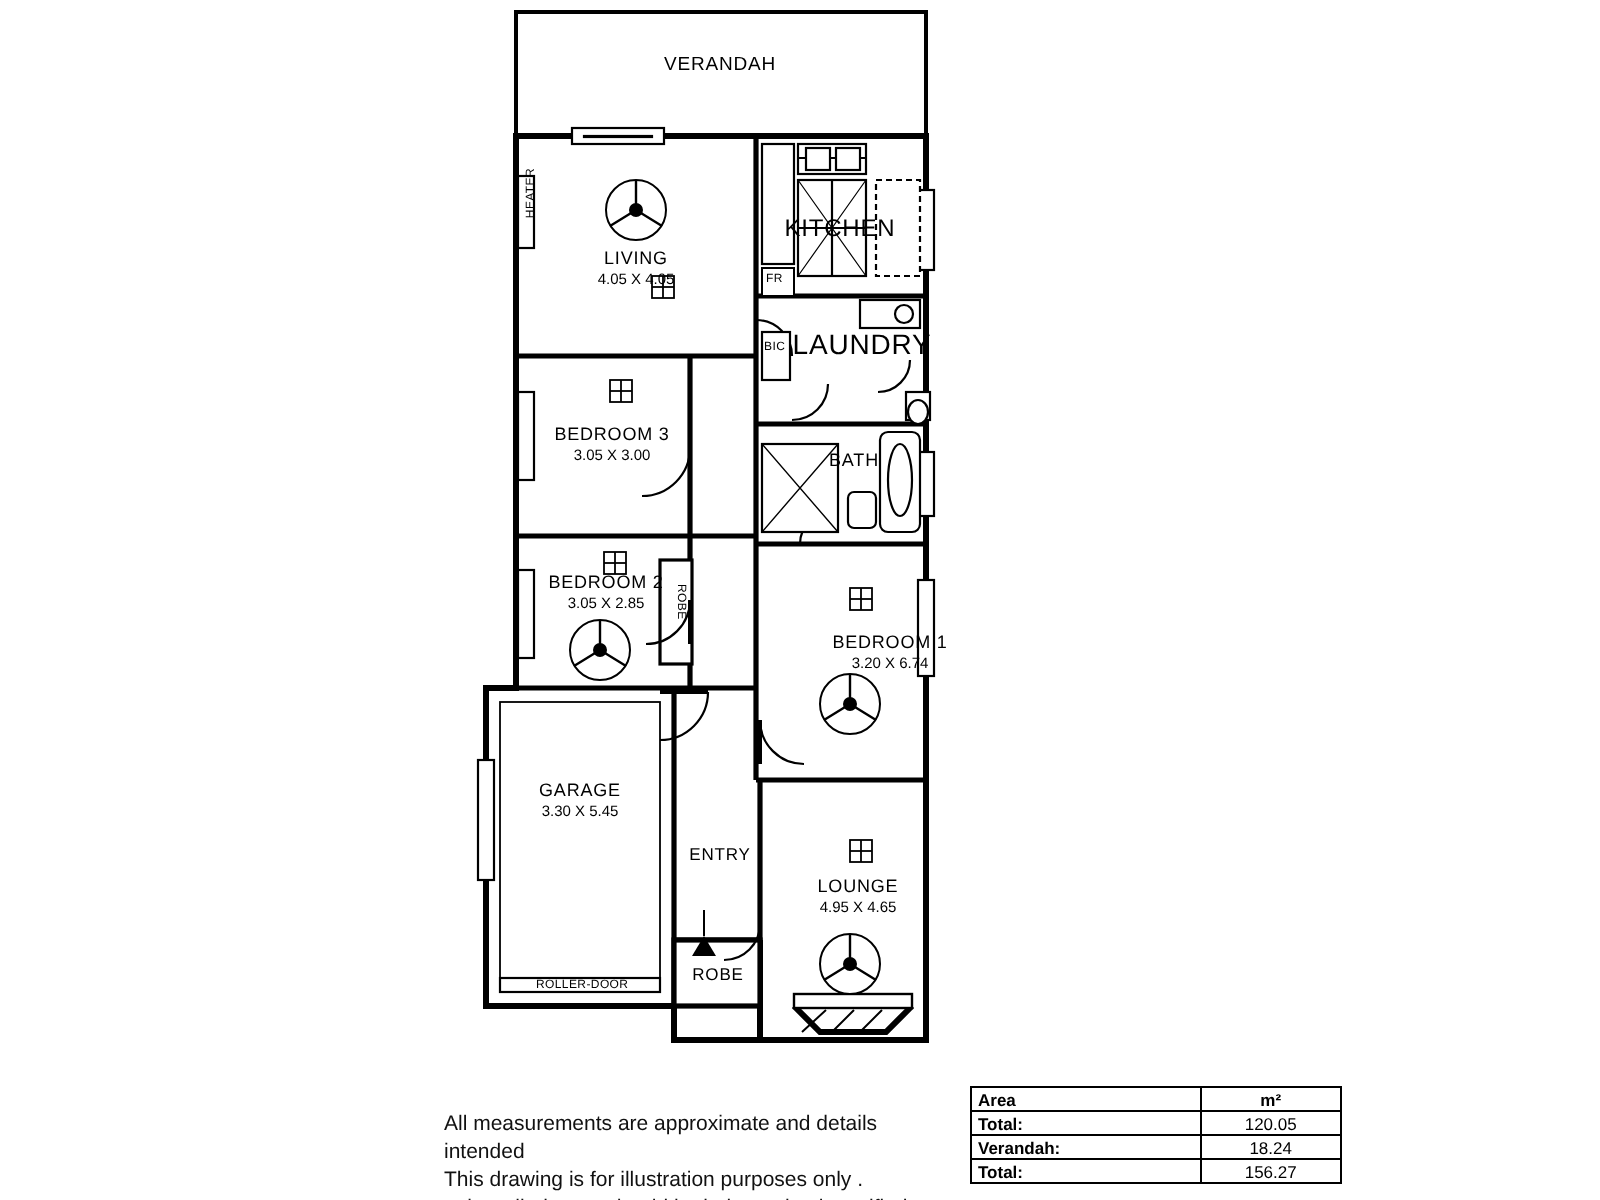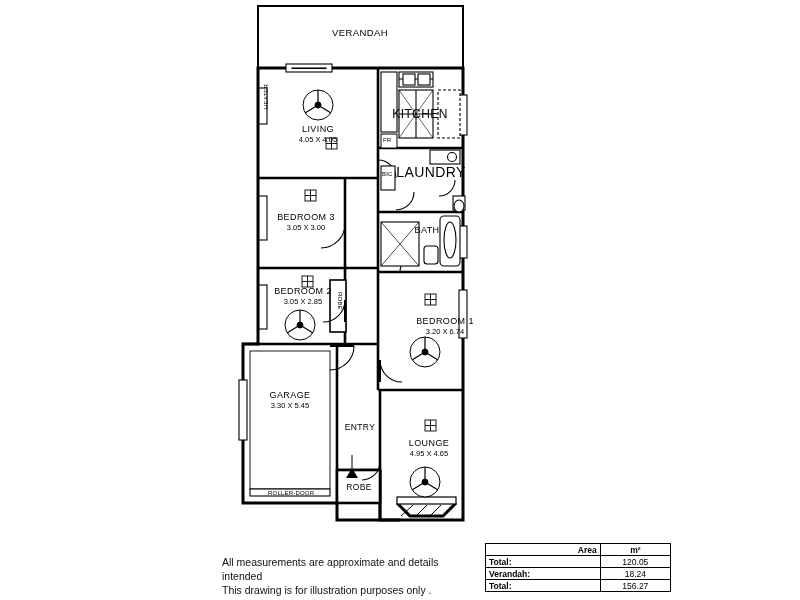--- a/index.html
+++ b/index.html
@@ -17,21 +17,21 @@
     position:absolute;left:222px;top:556px;width:255px;
     font-size:10.5px;line-height:1.32;color:#111;
   }
   .areatable{
     position:absolute;left:485px;top:543px;width:186px;
     border:1px solid #000;border-collapse:collapse;font-size:8.5px;
   }
   .areatable td{border:1px solid #000;padding:0px 3px;height:11px;}
   .areatable td.lbl{width:62%;font-weight:bold;}
   .areatable td.val{text-align:center;}
-  .areatable tr.head td{font-weight:bold;text-align:right;}
+  .areatable tr.head td{font-weight:bold;text-align:left;}
   .areatable tr.head td.val{text-align:center;font-weight:bold;}
 </style>
 </head>
 <body>
 
 <svg id="plan" viewBox="0 0 800 600">
   <g fill="none" stroke="#000">
 
     <rect x="258" y="6" width="205" height="62" stroke-width="2" fill="#fff"></rect>
 

